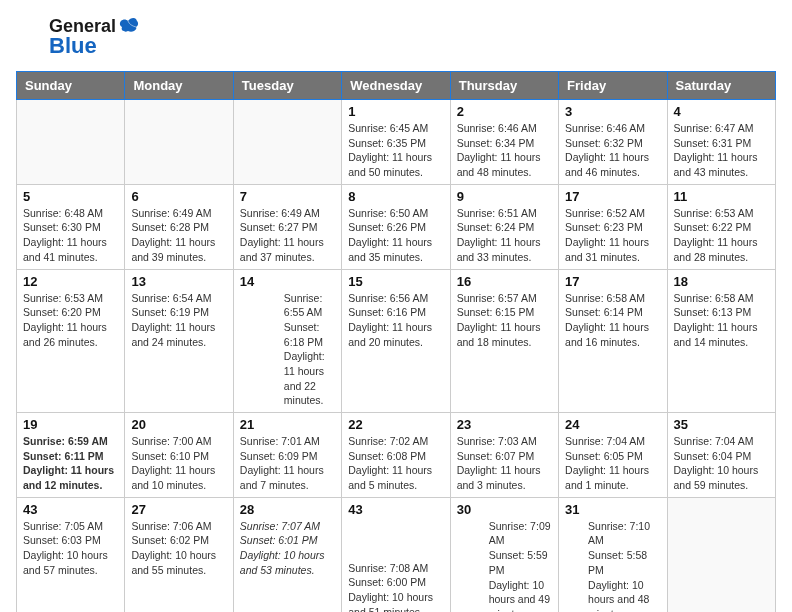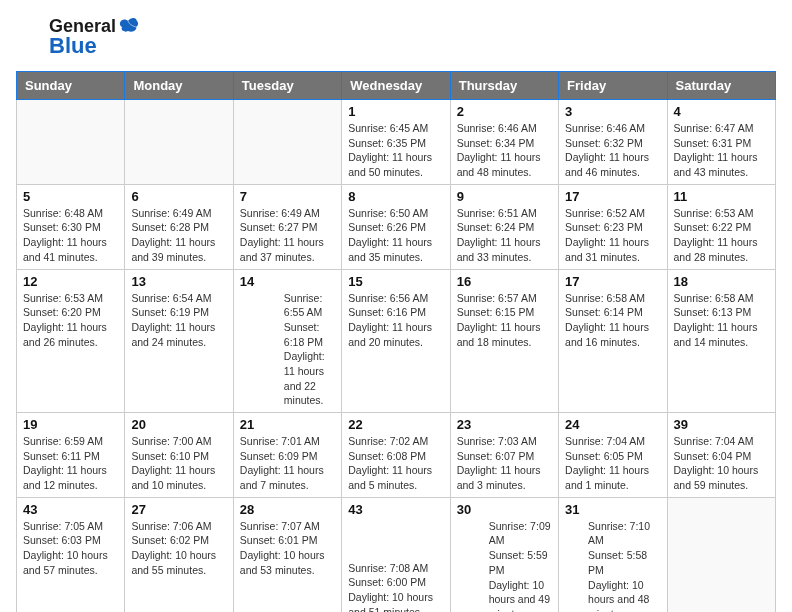--- a/index.html
+++ b/index.html
@@ -217,21 +217,21 @@
         <td>
           <div class="day-num">18</div>
           <div class="day-info" style="white-space: pre-line;">Sunrise: 6:58 AM
 Sunset: 6:13 PM
 Daylight: 11 hours and 14 minutes.</div>
         </td>
       </tr>
       <tr>
         <td>
           <div class="day-num">19</div>
-          <div class="day-info" style="white-space: pre-line;">Sunrise: 6:59 AM
+          <div class="day-info" style="white-space: pre-line; font-weight: bold;">Sunrise: 6:59 AM
 Sunset: 6:11 PM
 Daylight: 11 hours and 12 minutes.</div>
         </td>
         <td>
           <div class="day-num">20</div>
           <div class="day-info" style="white-space: pre-line;">Sunrise: 7:00 AM
 Sunset: 6:10 PM
 Daylight: 11 hours and 10 minutes.</div>
         </td>
         <td>
@@ -252,42 +252,42 @@
 Sunset: 6:07 PM
 Daylight: 11 hours and 3 minutes.</div>
         </td>
         <td>
           <div class="day-num">24</div>
           <div class="day-info" style="white-space: pre-line;">Sunrise: 7:04 AM
 Sunset: 6:05 PM
 Daylight: 11 hours and 1 minute.</div>
         </td>
         <td>
-          <div class="day-num">39</div>
+          <div class="day-num">35</div>
           <div class="day-info" style="white-space: pre-line;">Sunrise: 7:04 AM
 Sunset: 6:04 PM
 Daylight: 10 hours and 59 minutes.</div>
         </td>
       </tr>
       <tr>
         <td>
           <div class="day-num">43</div>
           <div class="day-info" style="white-space: pre-line;">Sunrise: 7:05 AM
 Sunset: 6:03 PM
 Daylight: 10 hours and 57 minutes.</div>
         </td>
         <td>
           <div class="day-num">27</div>
           <div class="day-info" style="white-space: pre-line;">Sunrise: 7:06 AM
 Sunset: 6:02 PM
 Daylight: 10 hours and 55 minutes.</div>
         </td>
         <td>
           <div class="day-num">28</div>
-          <div class="day-info" style="white-space: pre-line;">Sunrise: 7:07 AM
+          <div class="day-info" style="white-space: pre-line; font-style: italic;">Sunrise: 7:07 AM
 Sunset: 6:01 PM
 Daylight: 10 hours and 53 minutes.</div>
         </td>
         <td>
           <div class="day-num">43</div>
           <div class="day-info" style="white-space: pre-line; margin-top: 44px;">Sunrise: 7:08 AM
 Sunset: 6:00 PM
 Daylight: 10 hours and 51 minutes.</div>
         </td>
         <td>

